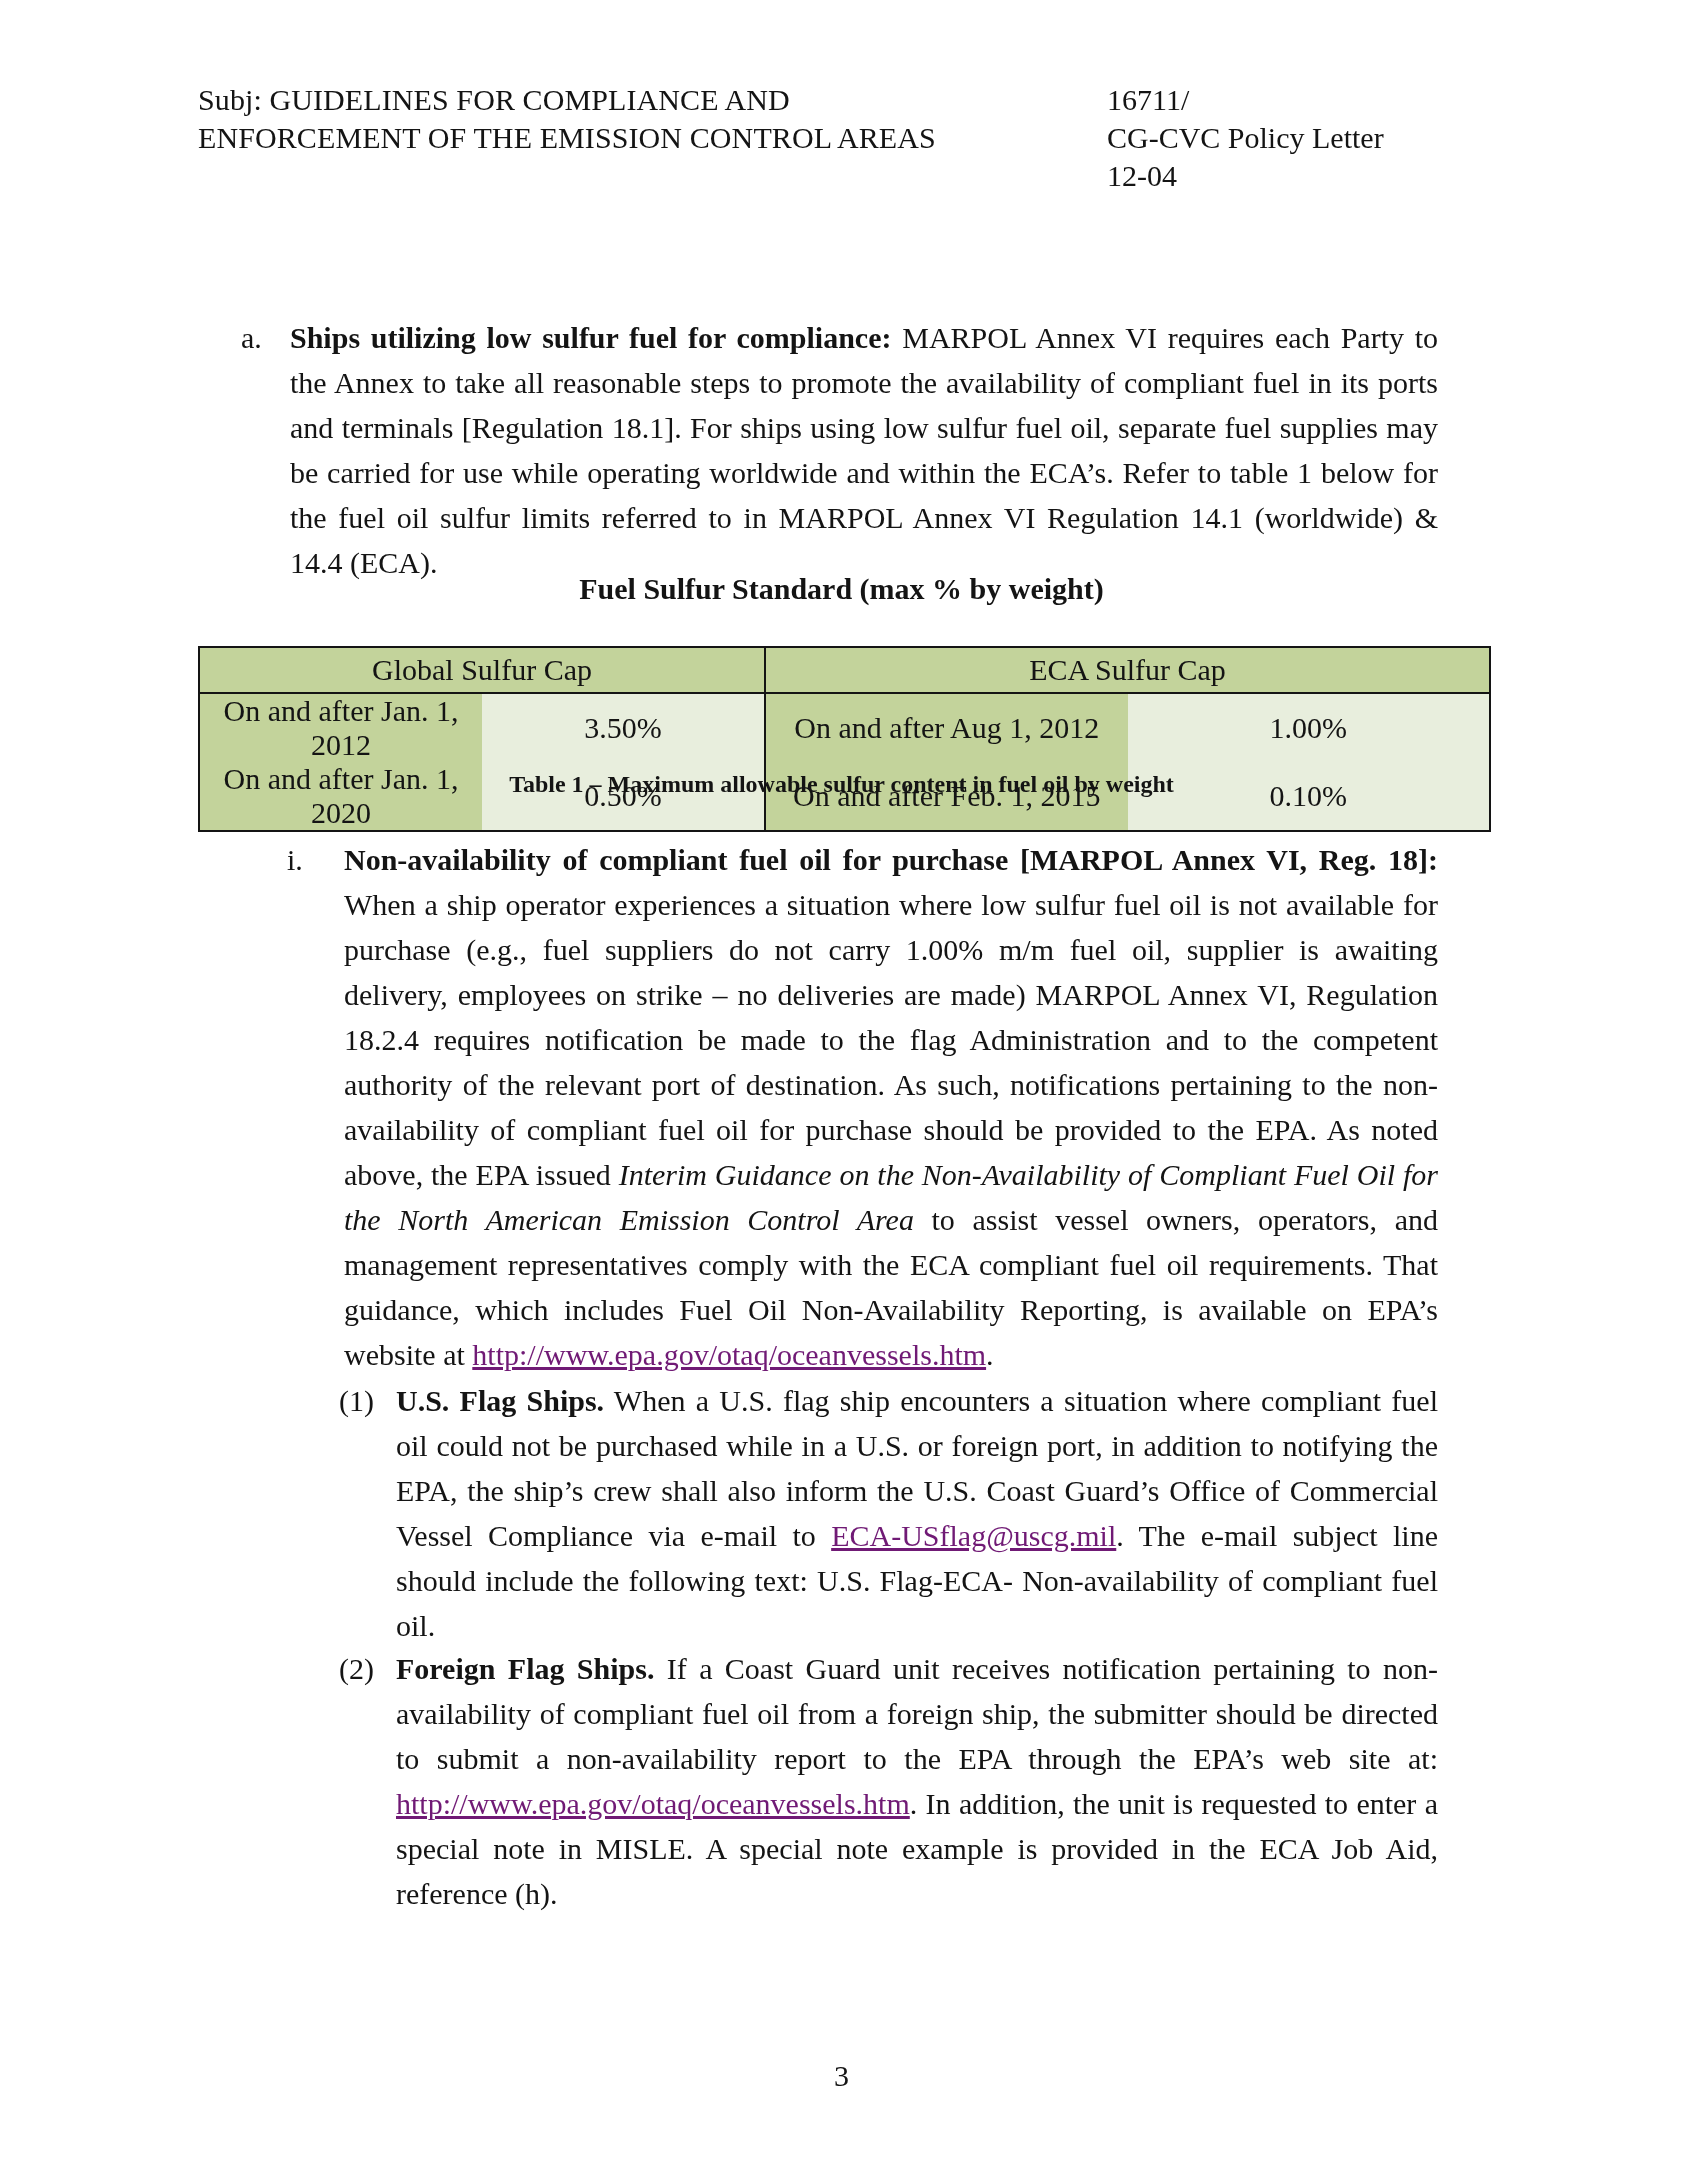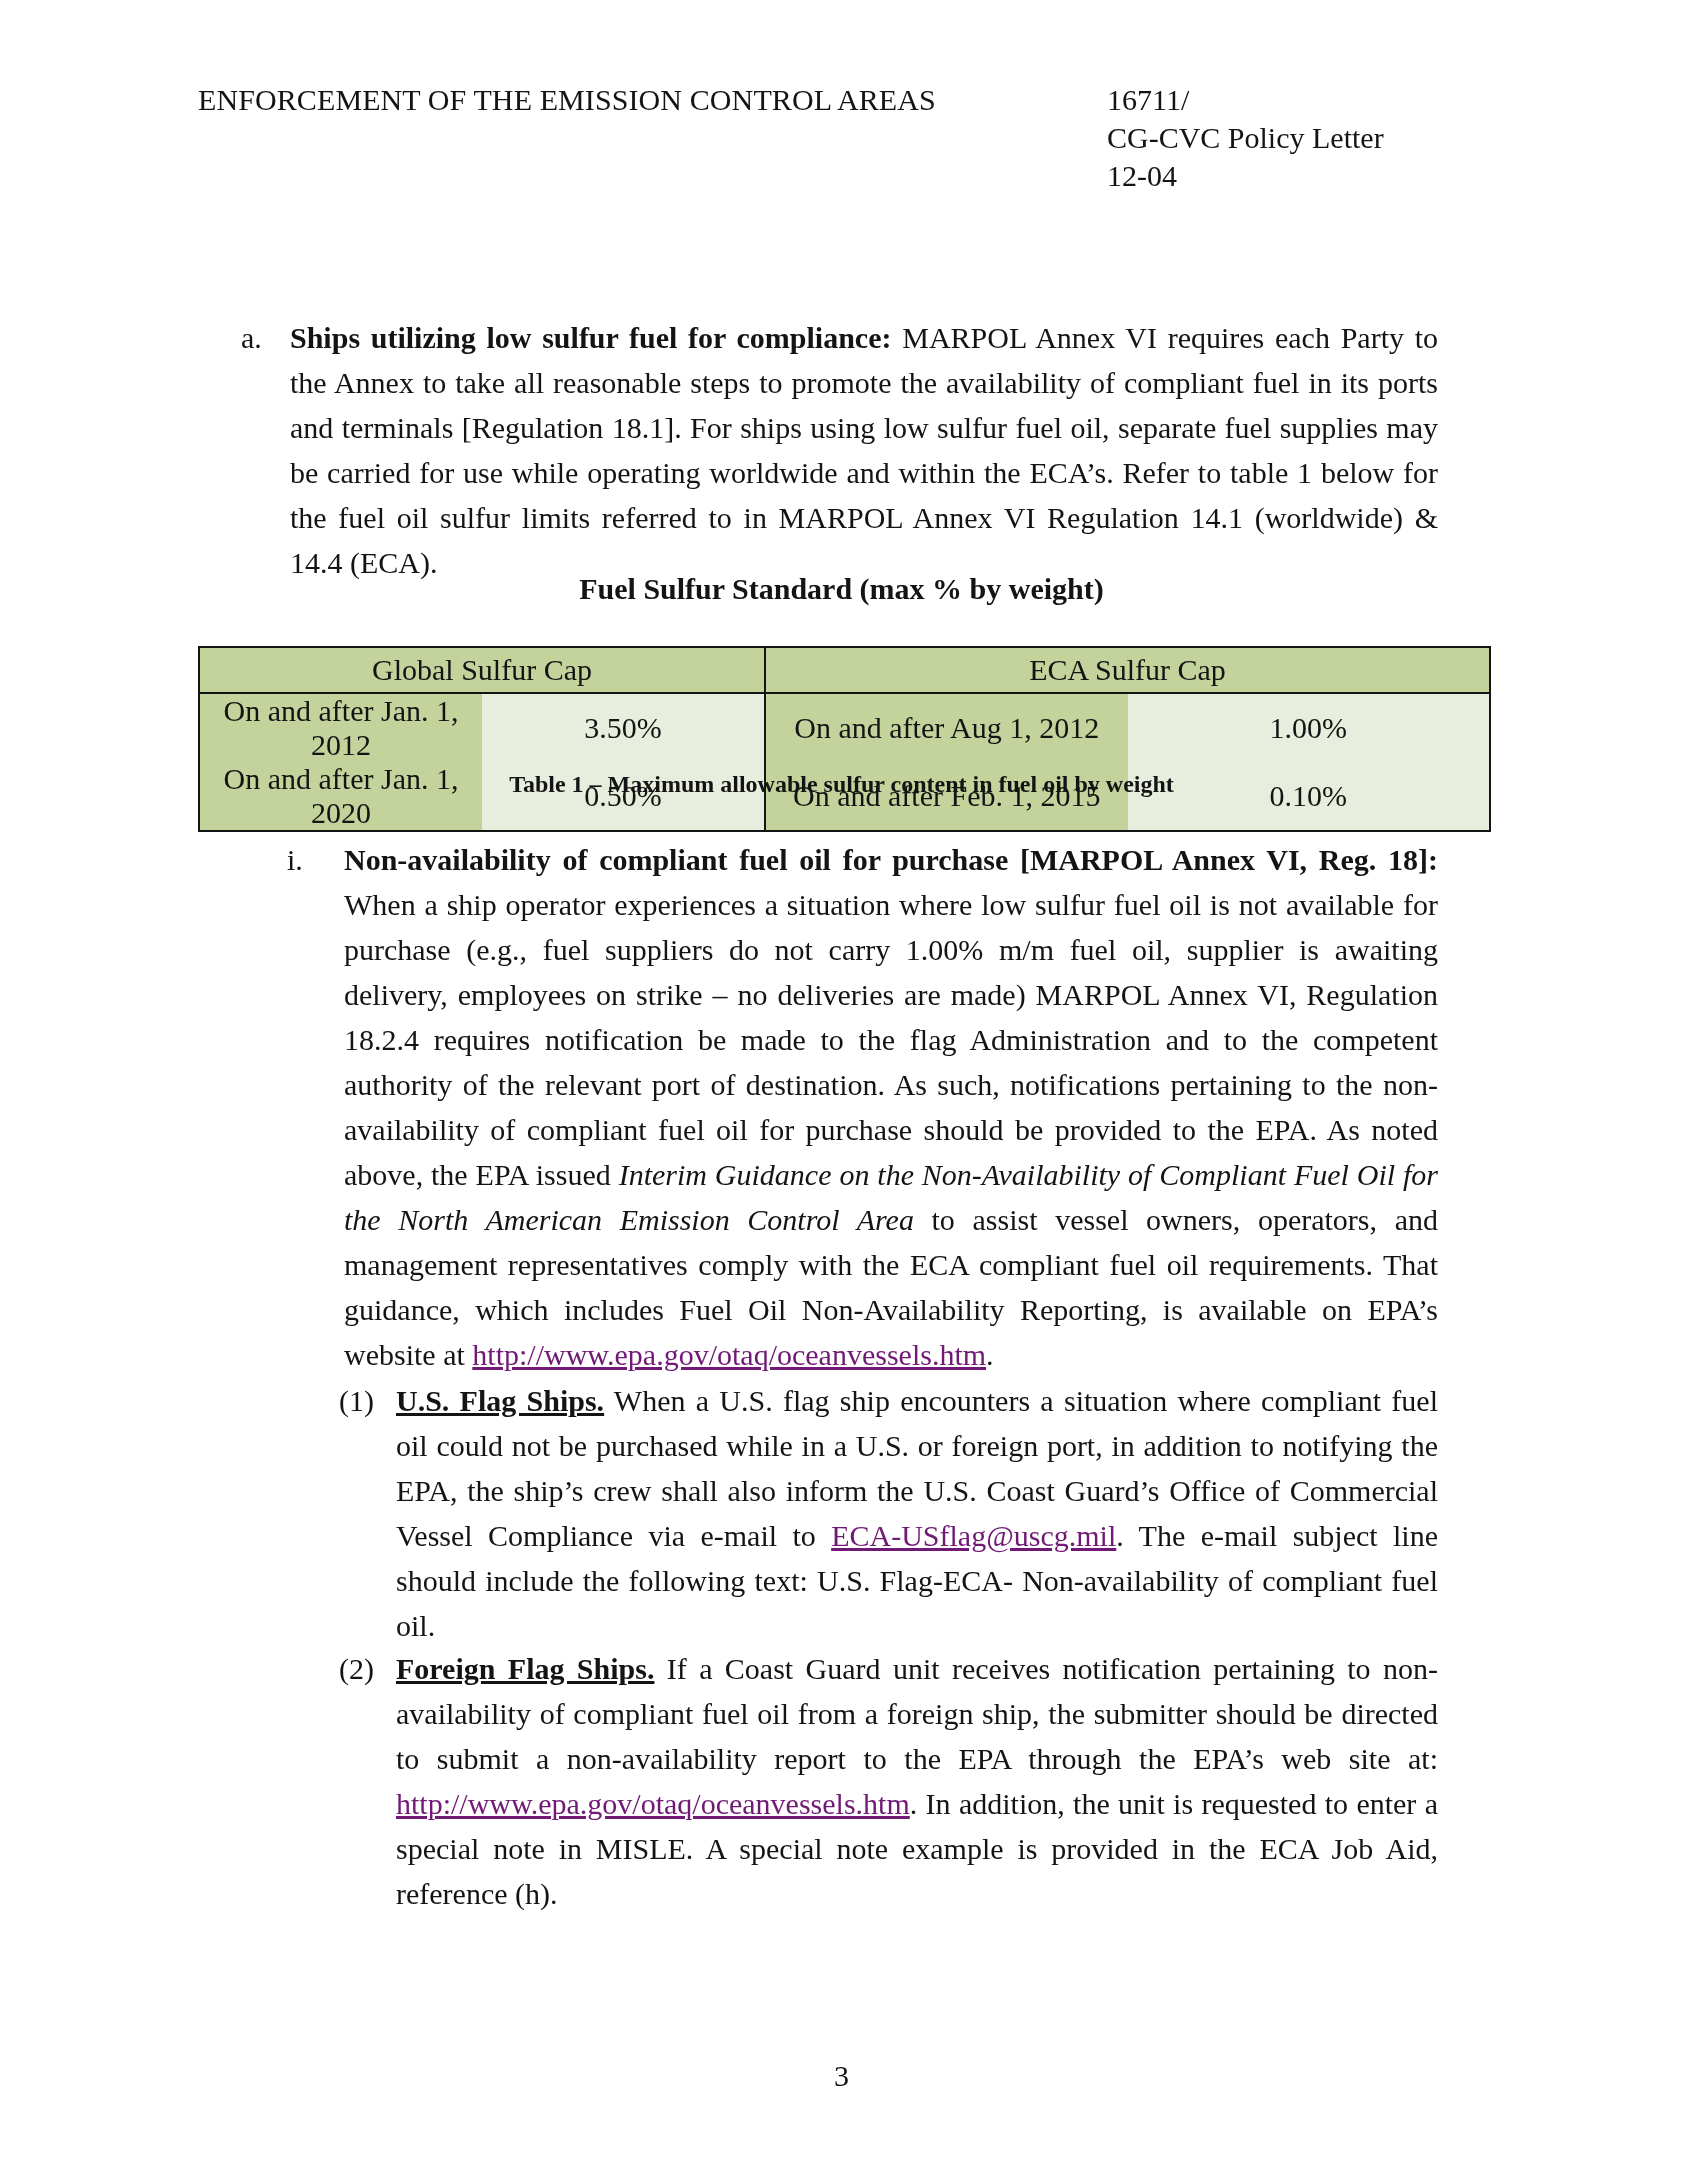--- a/index.html
+++ b/index.html
@@ -59,21 +59,21 @@
   }
 
   .marker {
     position: absolute;
     font-size: 30px;
     line-height: 45px;
   }
 
   b, .b { font-weight: bold; }
   i, .i { font-style: italic; }
-  .u { text-decoration: underline; }
+  .u { }
 
   .link {
     color: #701a75;
     text-decoration: underline;
   }
 
   
   .table-title {
     position: absolute;
     top: 572px;
@@ -146,20 +146,21 @@
     font-size: 30px;
   }
 </style>
 </head>
 <body>
 
 <div class="page">
 
   <div class="header">
     <div class="header-left">
+      <div>Subj: GUIDELINES FOR COMPLIANCE AND</div>
       <div>ENFORCEMENT OF THE EMISSION CONTROL AREAS</div>
     </div>
     <div class="header-right">
       <div>16711/</div>
       <div>CG-CVC Policy Letter</div>
       <div>12-04</div>
     </div>
   </div>
 
   <div class="marker" style="top:315px; left:241px;">a.</div>

